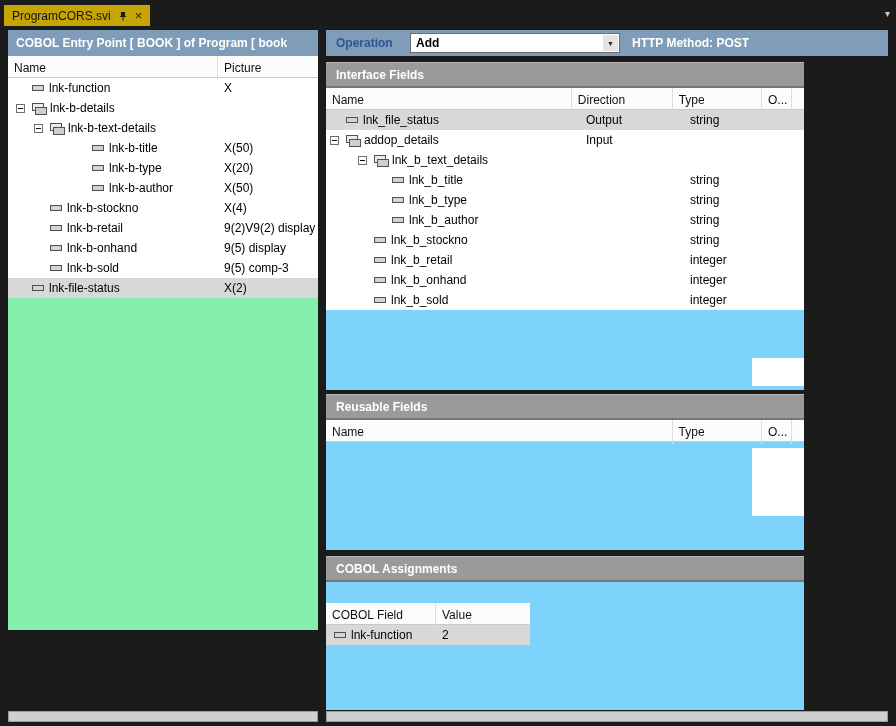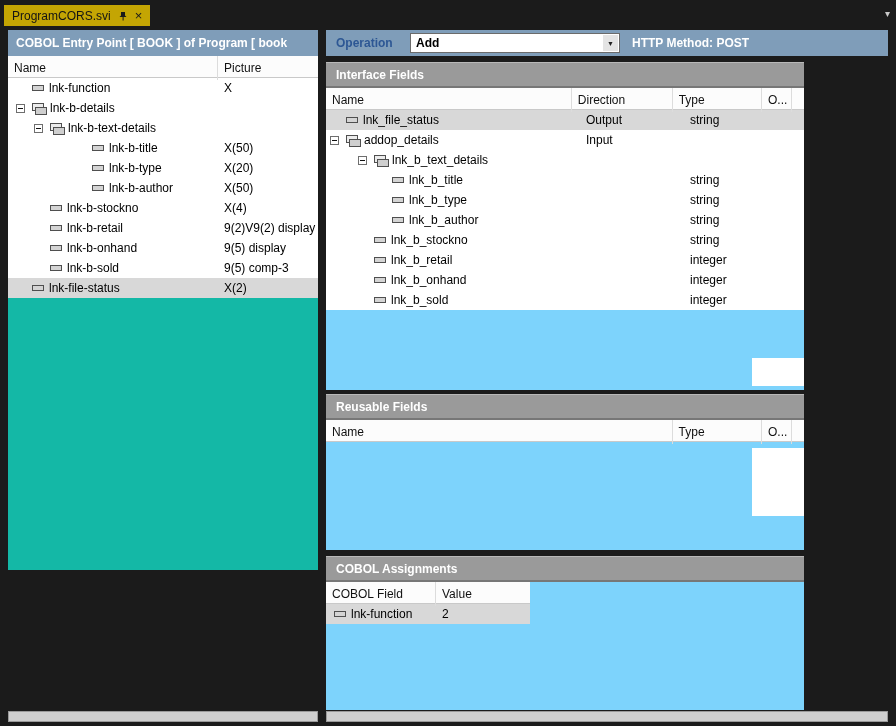--- a/index.html
+++ b/index.html
@@ -9,21 +9,21 @@
 
   
   .tab{position:absolute;left:4px;top:5px;height:21px;background:#c4a503;color:#141414;
        display:flex;align-items:center;gap:7px;padding:0 8px;cursor:default}
   .tab .title{font-size:12px}
   .pin-glyph{display:inline-flex;width:10px;height:10px}
   .close-glyph{font-size:13px;line-height:10px;color:#1a1a1a}
   .docwell-chevron{position:absolute;right:6px;top:8px;color:#c9c9c9;font-size:10px}
 
   
-  .left-panel{position:absolute;left:8px;top:30px;width:310px;height:540px;background:#14b8a6;overflow:hidden}
+  .left-panel{position:absolute;left:8px;top:30px;width:310px;height:600px;background:#86efac;overflow:hidden}
   .panel-header{height:26px;background:#7f9db9;color:#fff;font-weight:bold;
                 display:flex;align-items:center;padding:0 8px;white-space:nowrap;overflow:hidden}
   .pane{position:absolute;left:326px;width:478px;background:#7dd3fc;overflow:hidden}
   .sec-header{height:26px;background:#9a9a9a;border-top:1px solid #b8b8b8;border-bottom:2px solid #777;
               color:#fff;font-weight:bold;display:flex;align-items:center;padding:0 10px}
 
   
   .op-bar{position:absolute;left:326px;top:30px;width:562px;height:26px;background:#7f9db9}
   .op-label{position:absolute;left:10px;top:6px;color:#2d5794;font-weight:bold}
   .op-select{position:absolute;left:84px;top:3px;width:210px;height:20px;background:#fff;
@@ -306,21 +306,21 @@
         <div class="hcell ru-type">Type</div>
         <div class="hcell ru-occ">O...</div>
         <div class="hcell rest"></div>
       </div>
     </div>
     <div class="white-box" style="left:426px;top:54px;width:136px;height:68px"></div>
   </div>
 
   <div class="pane" style="top:556px;height:154px">
     <div class="sec-header">COBOL Assignments</div>
-    <div class="grid ca-grid" style="margin-top:0">
+    <div class="grid ca-grid" style="margin-top:21px">
       <div class="grid-head">
         <div class="hcell ca-field">COBOL Field</div>
         <div class="hcell ca-val rest">Value</div>
       </div>
       <div class="trow sel">
         <div class="cell ca-field lv0">
             <span class="f-icon"></span>
             <span class="lbl">lnk-function</span>
           </div>
         <div class="cell ca-val txt">2</div>

